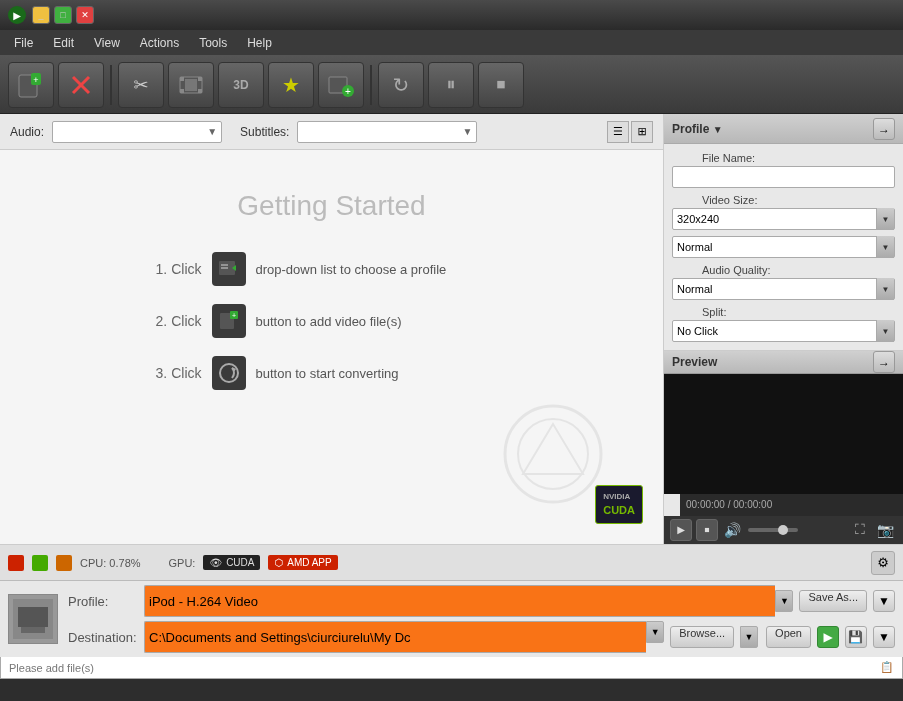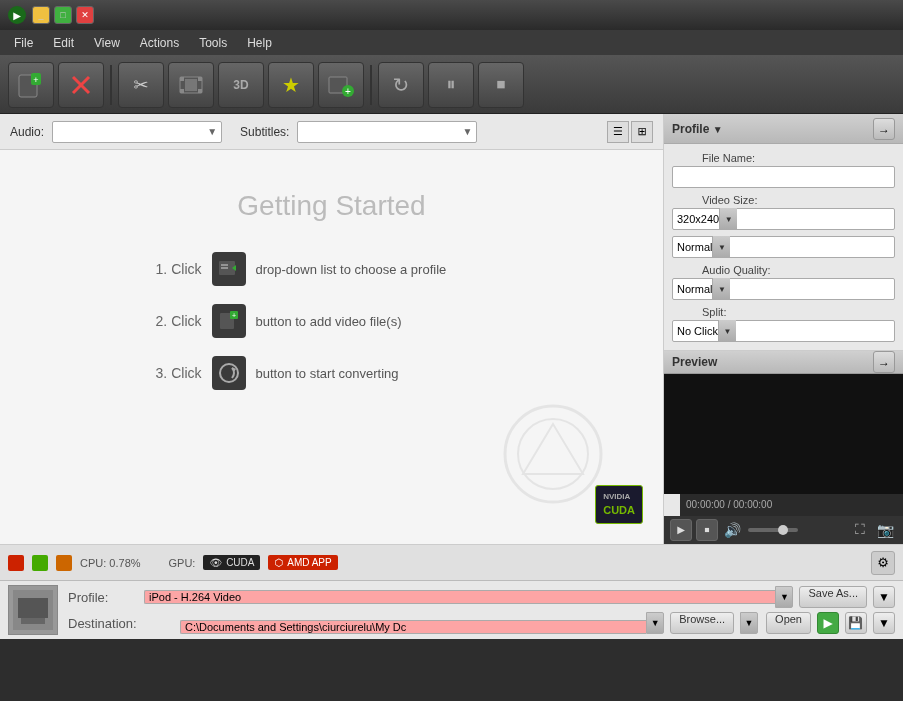--- a/index.html
+++ b/index.html
@@ -223,21 +223,21 @@
     }
     .field-select {
       width: 100%;
       height: 22px;
       background: white;
       border: 1px solid #aaa;
       border-radius: 2px;
       display: flex;
       align-items: center;
       padding: 0 4px;
-      justify-content: flex-start;
+      justify-content: space-between;
       font-size: 11px;
     }
     .dropdown-arrow {
       width: 18px; height: 22px;
       background: linear-gradient(to bottom, #ccc, #aaa);
       border-left: 1px solid #aaa;
       display: flex; align-items: center; justify-content: center;
       font-size: 8px;
       color: #333;
       margin-right: -4px;
@@ -354,26 +354,26 @@
       font-size: 13px;
     }
     .bottom-row {
       display: flex;
       align-items: center;
       gap: 6px;
     }
     .bottom-label { font-size: 13px; color: #555; width: 70px; }
     .bottom-input {
       flex: 1;
-      height: 14px;
-      background: #fca5a5;
+      height: 32px;
+      background: #f97316;
       border: 1px solid #aaa;
       border-radius: 2px;
       padding: 0 4px;
-      font-size: 11px;
+      font-size: 13px;
     }
     .bottom-select-arrow {
       width: 18px; height: 22px;
       background: linear-gradient(to bottom, #ccc, #aaa);
       border: 1px solid #aaa;
       border-radius: 0 2px 2px 0;
       display: flex; align-items: center; justify-content: center;
       font-size: 9px;
       cursor: pointer;
     }
@@ -674,26 +674,30 @@
         <span class="bottom-label">Profile:</span>
         <div style="flex:1; display:flex; align-items:center;">
           <input class="bottom-input" style="border-radius: 2px 0px 0px 2px; border-right: none;" type="text" value="iPod - H.264 Video">
           <div class="bottom-select-arrow">▼</div>
         </div>
         <div class="bottom-btn">Save As...</div>
         <div class="bottom-action-btn">▼</div>
       </div>
       <div class="bottom-row">
         <span class="bottom-label">Destination:</span>
-        <div style="flex:1; display:flex; align-items:flex-end;margin-left:36px;">
+        <div style="flex:1; display:flex; align-items:flex-start;">
           <input class="bottom-input" style="border-radius: 2px 0px 0px 2px; border-right: none;" type="text" value="C:\Documents and Settings\ciurciurelu\My Dc">
           <div class="bottom-select-arrow">▼</div>
         </div>
         <div class="bottom-btn">Browse...</div>
         <div class="bottom-select-arrow" style="border-radius:0 2px 2px 0; height:22px;">▼</div>
         <div class="bottom-btn" style="margin-left:2px;">Open</div>
         <div class="bottom-action-btn" style="background:#4a4; color:white; border-color:#383;">▶</div>
         <div class="bottom-action-btn">💾</div>
         <div class="bottom-action-btn">▼</div>
       </div>
     </div>
   </div>
+  <div class="status-text-bar">
+    <span>Please add file(s)</span>
+    <span style="cursor:pointer;">📋</span>
+  </div>
 </div>
 
 </body></html>

